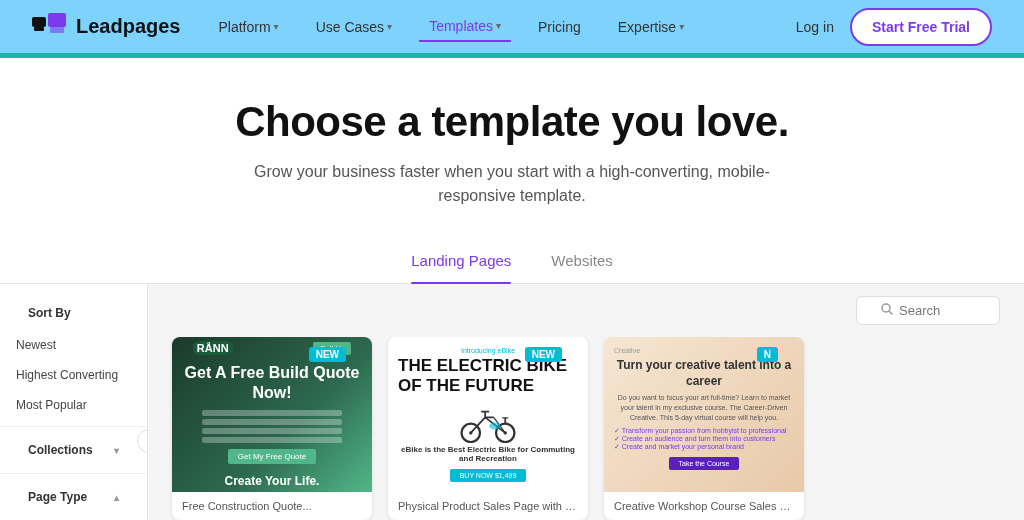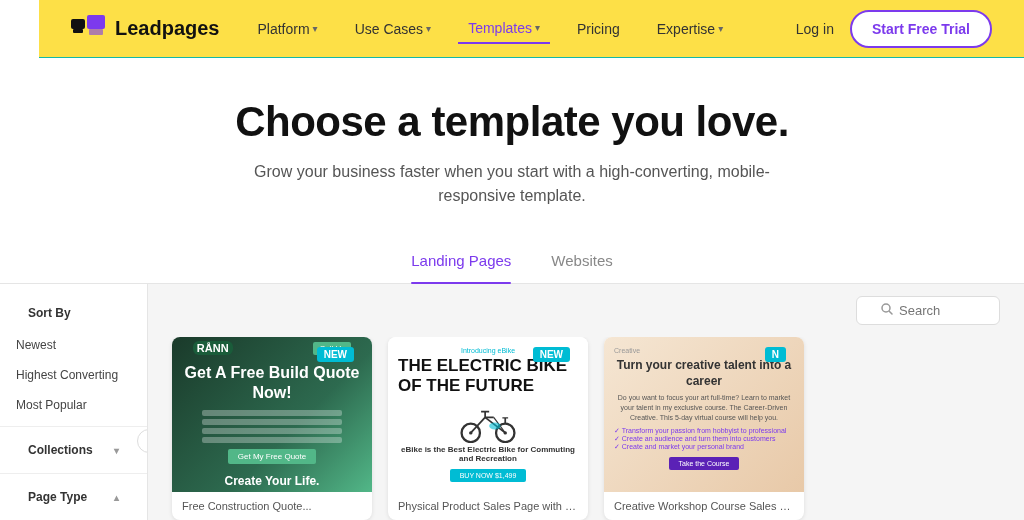--- a/index.html
+++ b/index.html
@@ -1,22 +1,22 @@
 <!DOCTYPE html>
 <html><head>
   <meta charset="utf-8">
   <style>
     * { margin: 0; padding: 0; box-sizing: border-box; }
     body { font-family: -apple-system, BlinkMacSystemFont, 'Segoe UI', sans-serif; background: #fff; width: 1024px; height: 520px; overflow: hidden; }
 
     
     .navbar {
       display: flex; align-items: center; justify-content: space-between;
-      padding: 0 32px; height: 58px; border-bottom: 1px solid #14b8a6;
-      background: #fde047; position: relative; z-index: 10; margin-left: 39px;
+      padding: 0 32px; height: 58px; border-bottom: 5px solid #14b8a6;
+      background: #7dd3fc; position: relative; z-index: 10;
     }
     .nav-left { display: flex; align-items: center; gap: 28px; }
     .logo { display: flex; align-items: center; gap: 8px; font-weight: 700; font-size: 20px; color: #111; cursor: pointer; }
     .logo-icon { width: 36px; height: 28px; }
     .nav-links { display: flex; align-items: center; gap: 17px; }
     .nav-item {
       display: flex; align-items: center; gap: 3px;
       padding: 6px 10px; font-size: 14px; color: #333; cursor: pointer;
       text-decoration: none; white-space: nowrap;
     }
@@ -94,21 +94,21 @@
     }
     .search-icon { font-size: 12px; color: #999; }
     .search-input {
       border: none; outline: none; font-size: 13px; color: #333;
       background: transparent; width: 100%;
     }
     .cards-row { display: flex; gap: 16px; padding: 0 24px; overflow: hidden; }
     .card { flex: 0 0 200px; background: #fff; border-radius: 8px; overflow: hidden; box-shadow: 0 1px 4px rgba(0,0,0,0.1); cursor: pointer; }
     .card-img-wrap { position: relative; height: 155px; overflow: hidden; }
     .new-badge {
-      position: absolute; top: 10px; right: 18px;
+      position: absolute; top: 10px; right: 26px;
       background: #00bcd4; color: #fff; font-size: 10px; font-weight: 700;
       padding: 2px 7px; border-radius: 3px;
     }
     .card-label {
       padding: 8px 10px; font-size: 11px; color: #555;
       white-space: nowrap; overflow: hidden; text-overflow: ellipsis;
     }
 
     
     .card-bg-1 { background: linear-gradient(135deg, #1a3a2a 0%, #2d6a4f 60%, #52b788 100%); }

